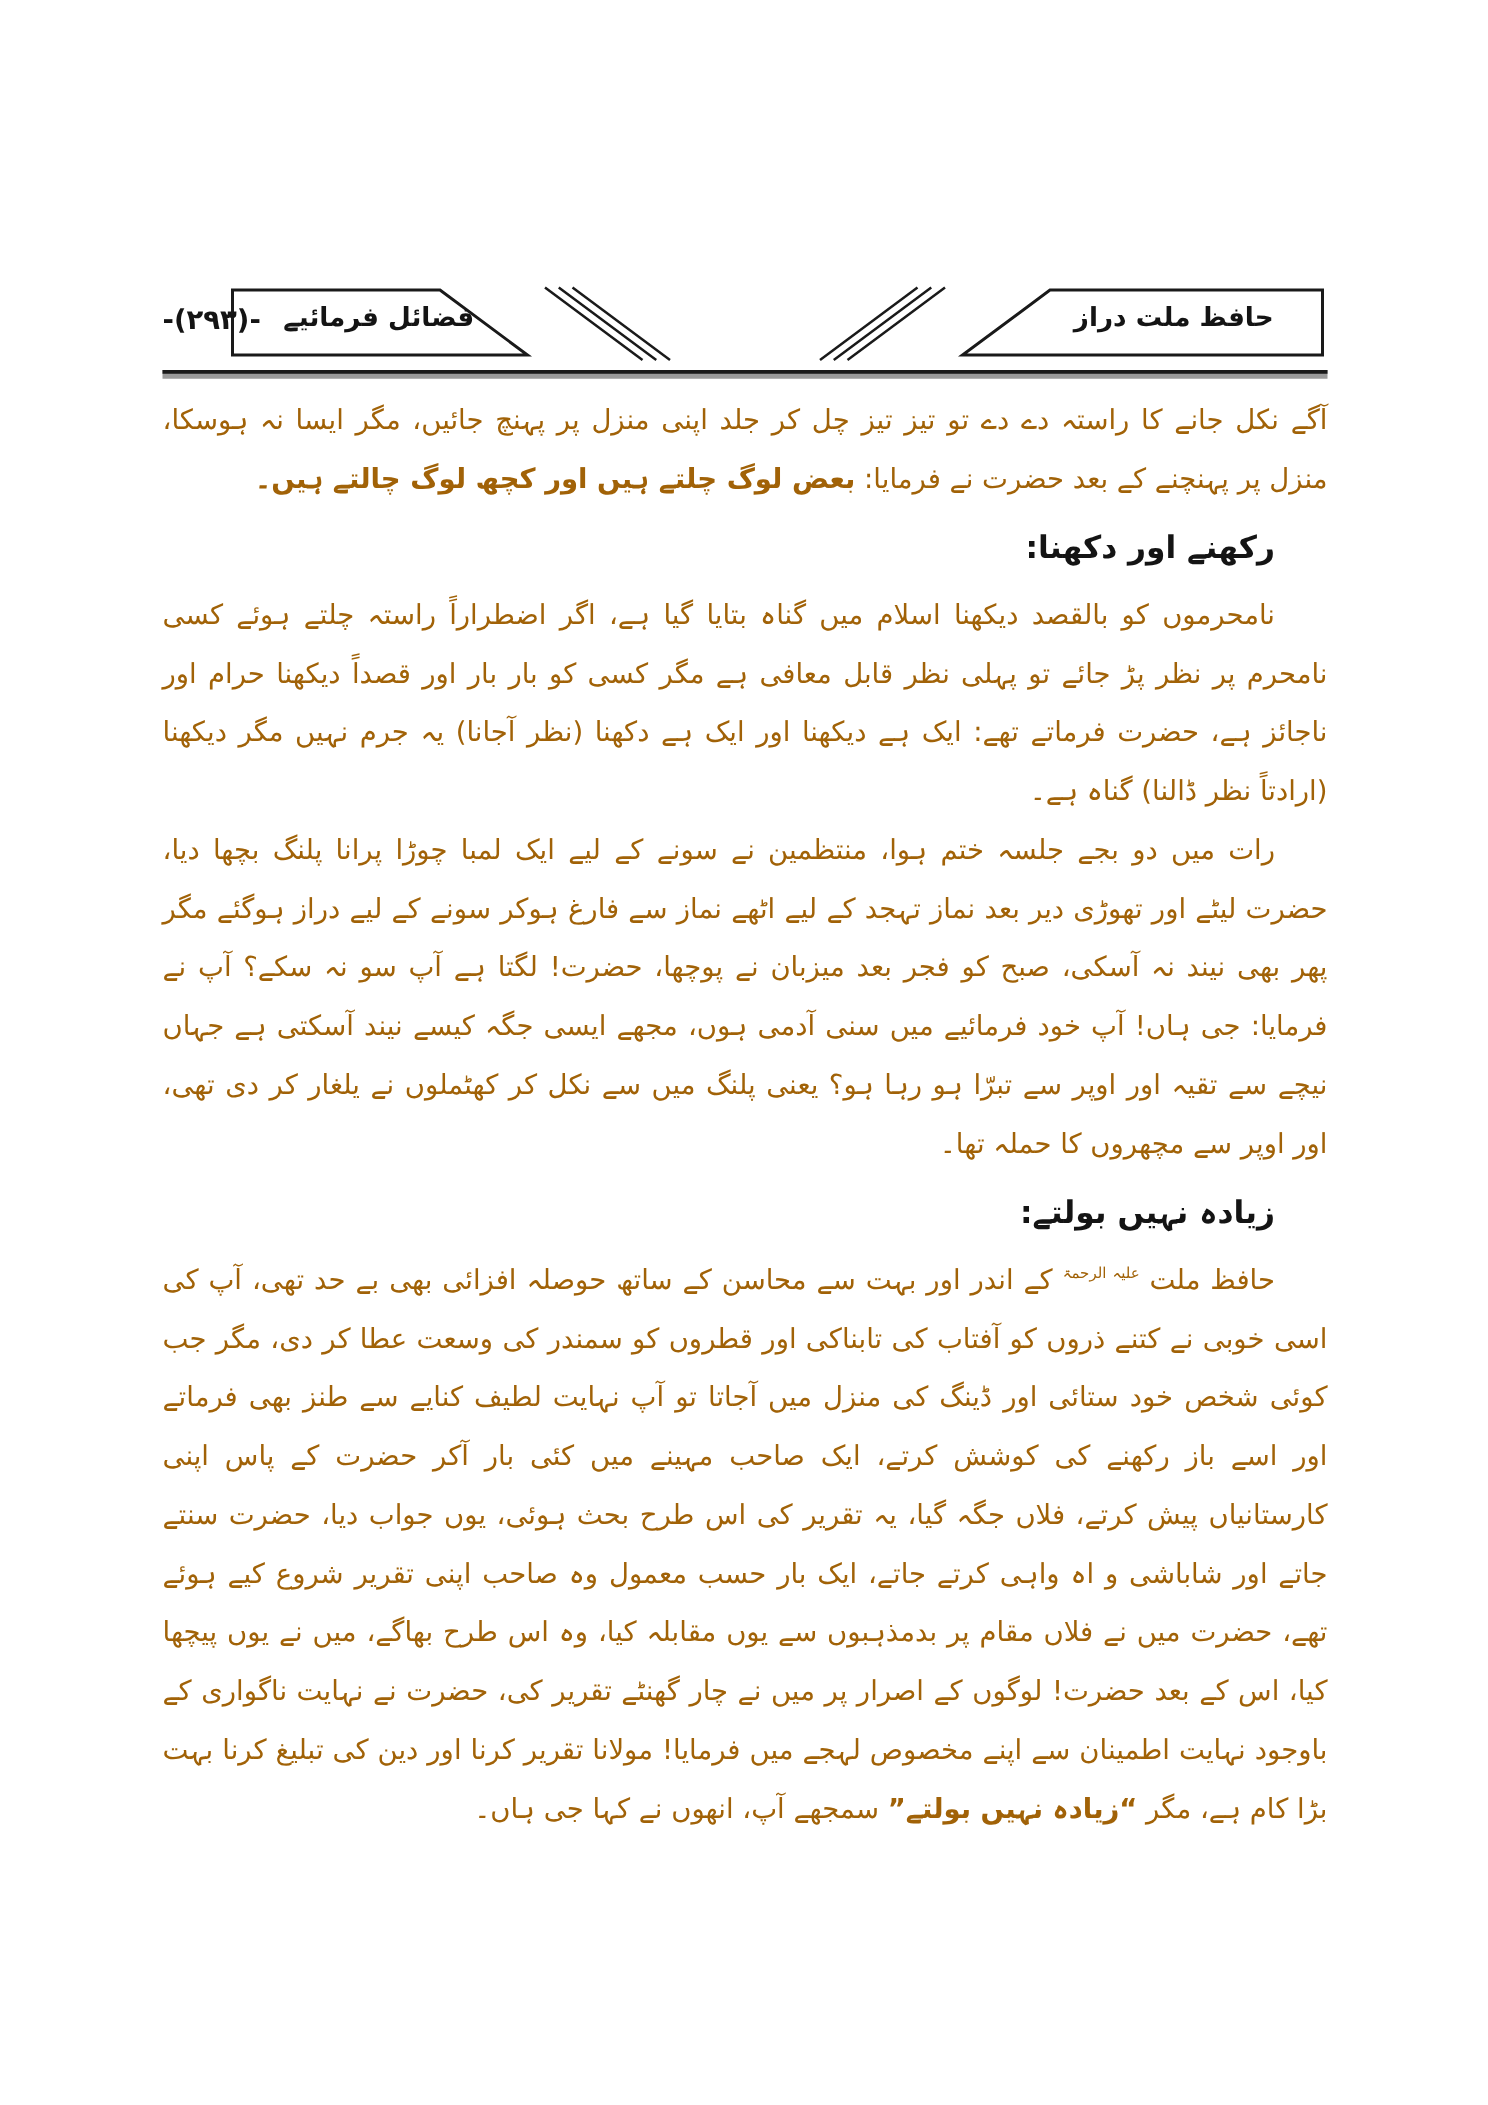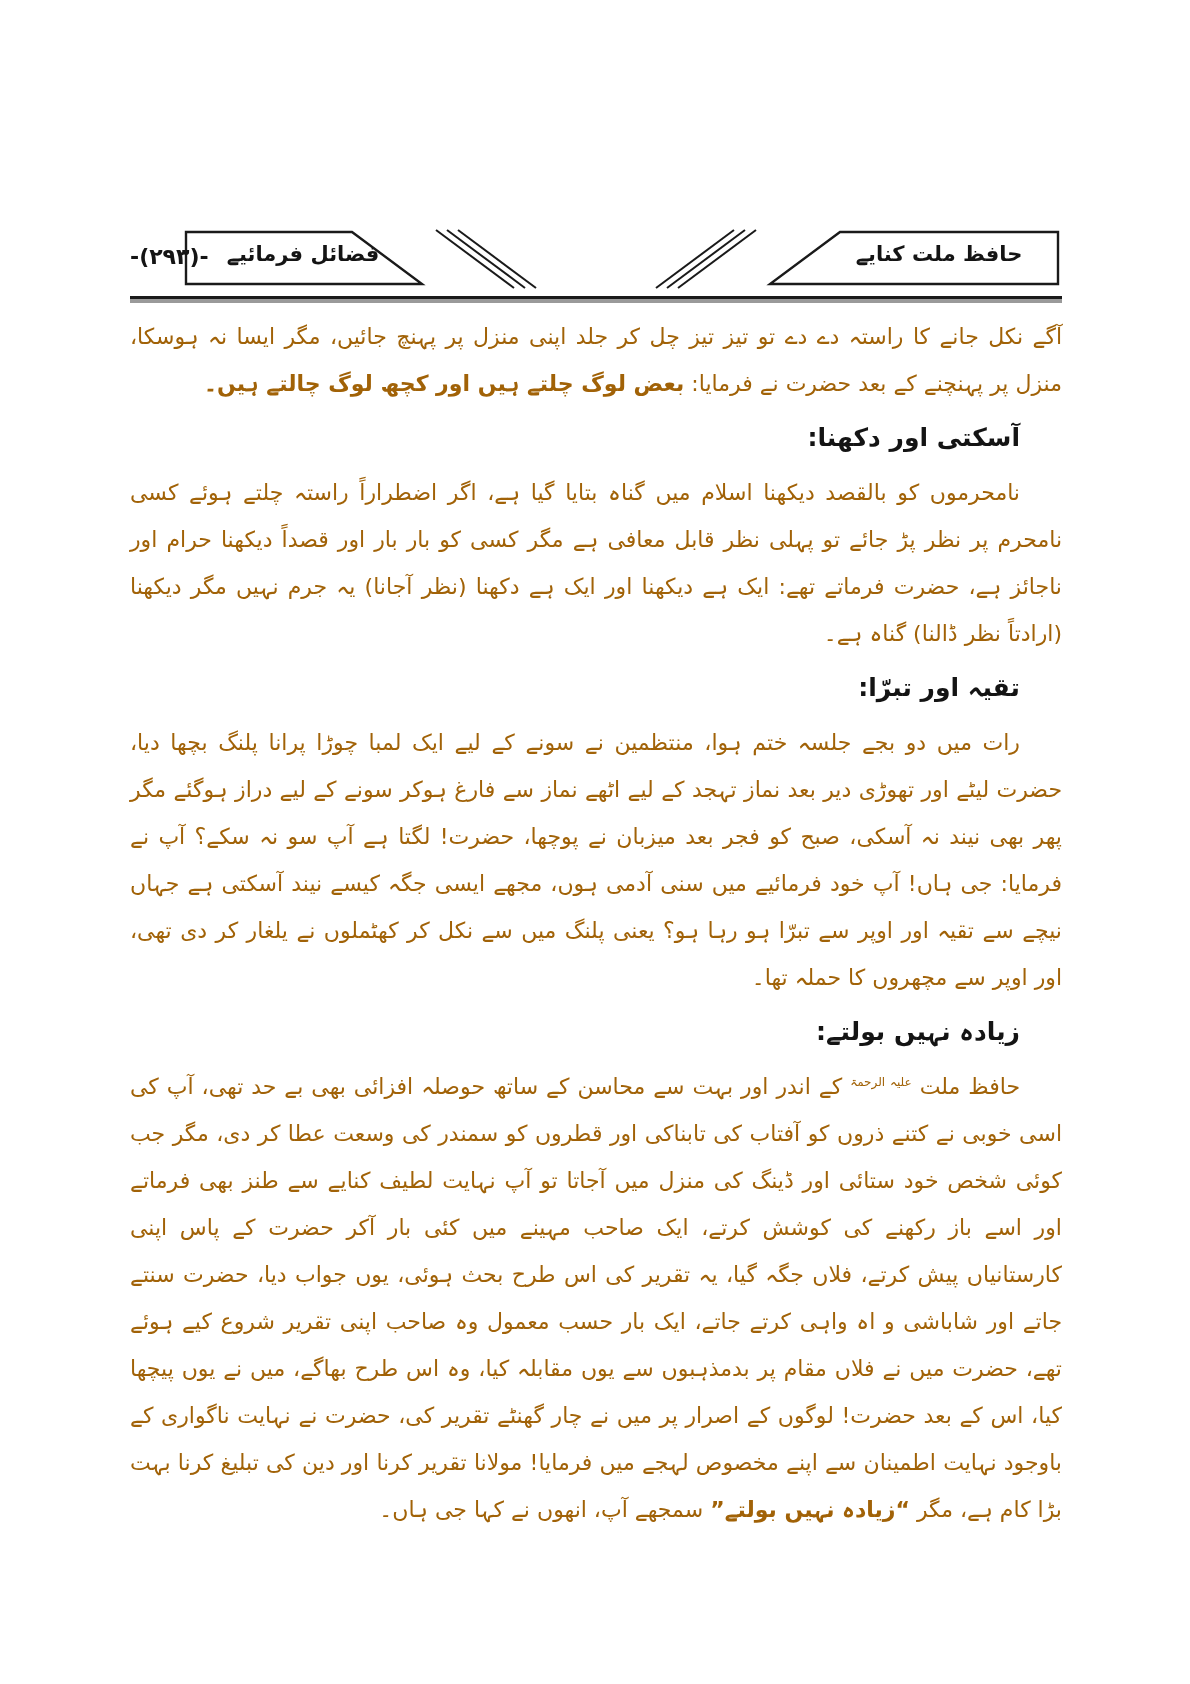--- a/index.html
+++ b/index.html
@@ -72,29 +72,28 @@
       <span class="hdr-title left">فضائل فرمائیے</span>
 
       <div class="page-num">-(۲۹۳)-</div>
 
       <svg class="hdr-svg right" viewBox="0 0 440 64">
         <path d="M218,6 L436,6 L436,58 L148,58 Z" fill="none" stroke="#1a1a1a" stroke-width="2.4"></path>
         <path d="M134,4 L56,62" fill="none" stroke="#1a1a1a" stroke-width="2"></path>
         <path d="M123,4 L45,62" fill="none" stroke="#1a1a1a" stroke-width="2"></path>
         <path d="M112,4 L34,62" fill="none" stroke="#1a1a1a" stroke-width="2"></path>
       </svg>
-      <span class="hdr-title right">حافظ ملت کنایے</span>
+      <span class="hdr-title right">حافظ ملت دراز</span>
     </header>
 
     <div class="rule"></div>
 
     <main class="body">
         <p class="para"><span class="">آگے نکل جانے کا راستہ دے دے تو تیز تیز چل کر جلد اپنی منزل پر پہنچ جائیں، مگر ایسا نہ ہوسکا، منزل پر پہنچنے کے بعد حضرت نے فرمایا: </span><span class="bold">بعض لوگ چلتے ہیں اور کچھ لوگ چالتے ہیں۔</span></p>
-        <h2 class="heading">آسکتی اور دکھنا:</h2>
+        <h2 class="heading">رکھنے اور دکھنا:</h2>
         <p class="para indent"><span class="">نامحرموں کو بالقصد دیکھنا اسلام میں گناہ بتایا گیا ہے، اگر اضطراراً راستہ چلتے ہوئے کسی نامحرم پر نظر پڑ جائے تو پہلی نظر قابل معافی ہے مگر کسی کو بار بار اور قصداً دیکھنا حرام اور ناجائز ہے، حضرت فرماتے تھے: ایک ہے دیکھنا اور ایک ہے دکھنا (نظر آجانا) یہ جرم نہیں مگر دیکھنا (ارادتاً نظر ڈالنا) گناہ ہے۔</span></p>
-        <h2 class="heading">تقیہ اور تبرّا:</h2>
         <p class="para indent"><span class="">رات میں دو بجے جلسہ ختم ہوا، منتظمین نے سونے کے لیے ایک لمبا چوڑا پرانا پلنگ بچھا دیا، حضرت لیٹے اور تھوڑی دیر بعد نماز تہجد کے لیے اٹھے نماز سے فارغ ہوکر سونے کے لیے دراز ہوگئے مگر پھر بھی نیند نہ آسکی، صبح کو فجر بعد میزبان نے پوچھا، حضرت! لگتا ہے آپ سو نہ سکے؟ آپ نے فرمایا: جی ہاں! آپ خود فرمائیے میں سنی آدمی ہوں، مجھے ایسی جگہ کیسے نیند آسکتی ہے جہاں نیچے سے تقیہ اور اوپر سے تبرّا ہو رہا ہو؟ یعنی پلنگ میں سے نکل کر کھٹملوں نے یلغار کر دی تھی، اور اوپر سے مچھروں کا حملہ تھا۔</span></p>
         <h2 class="heading">زیادہ نہیں بولتے:</h2>
         <p class="para indent"><span class="">حافظ ملت </span><span class=" small">علیہ الرحمۃ</span><span class=""> کے اندر اور بہت سے محاسن کے ساتھ حوصلہ افزائی بھی بے حد تھی، آپ کی اسی خوبی نے کتنے ذروں کو آفتاب کی تابناکی اور قطروں کو سمندر کی وسعت عطا کر دی، مگر جب کوئی شخص خود ستائی اور ڈینگ کی منزل میں آجاتا تو آپ نہایت لطیف کنایے سے طنز بھی فرماتے اور اسے باز رکھنے کی کوشش کرتے، ایک صاحب مہینے میں کئی بار آکر حضرت کے پاس اپنی کارستانیاں پیش کرتے، فلاں جگہ گیا، یہ تقریر کی اس طرح بحث ہوئی، یوں جواب دیا، حضرت سنتے جاتے اور شاباشی و اہ واہی کرتے جاتے، ایک بار حسب معمول وہ صاحب اپنی تقریر شروع کیے ہوئے تھے، حضرت میں نے فلاں مقام پر بدمذہبوں سے یوں مقابلہ کیا، وہ اس طرح بھاگے، میں نے یوں پیچھا کیا، اس کے بعد حضرت! لوگوں کے اصرار پر میں نے چار گھنٹے تقریر کی، حضرت نے نہایت ناگواری کے باوجود نہایت اطمینان سے اپنے مخصوص لہجے میں فرمایا! مولانا تقریر کرنا اور دین کی تبلیغ کرنا بہت بڑا کام ہے، مگر </span><span class="bold">“زیادہ نہیں بولتے”</span><span class=""> سمجھے آپ، انھوں نے کہا جی ہاں۔</span></p>
       </main>
 
   </div>
 </div>
 
 </body></html>

